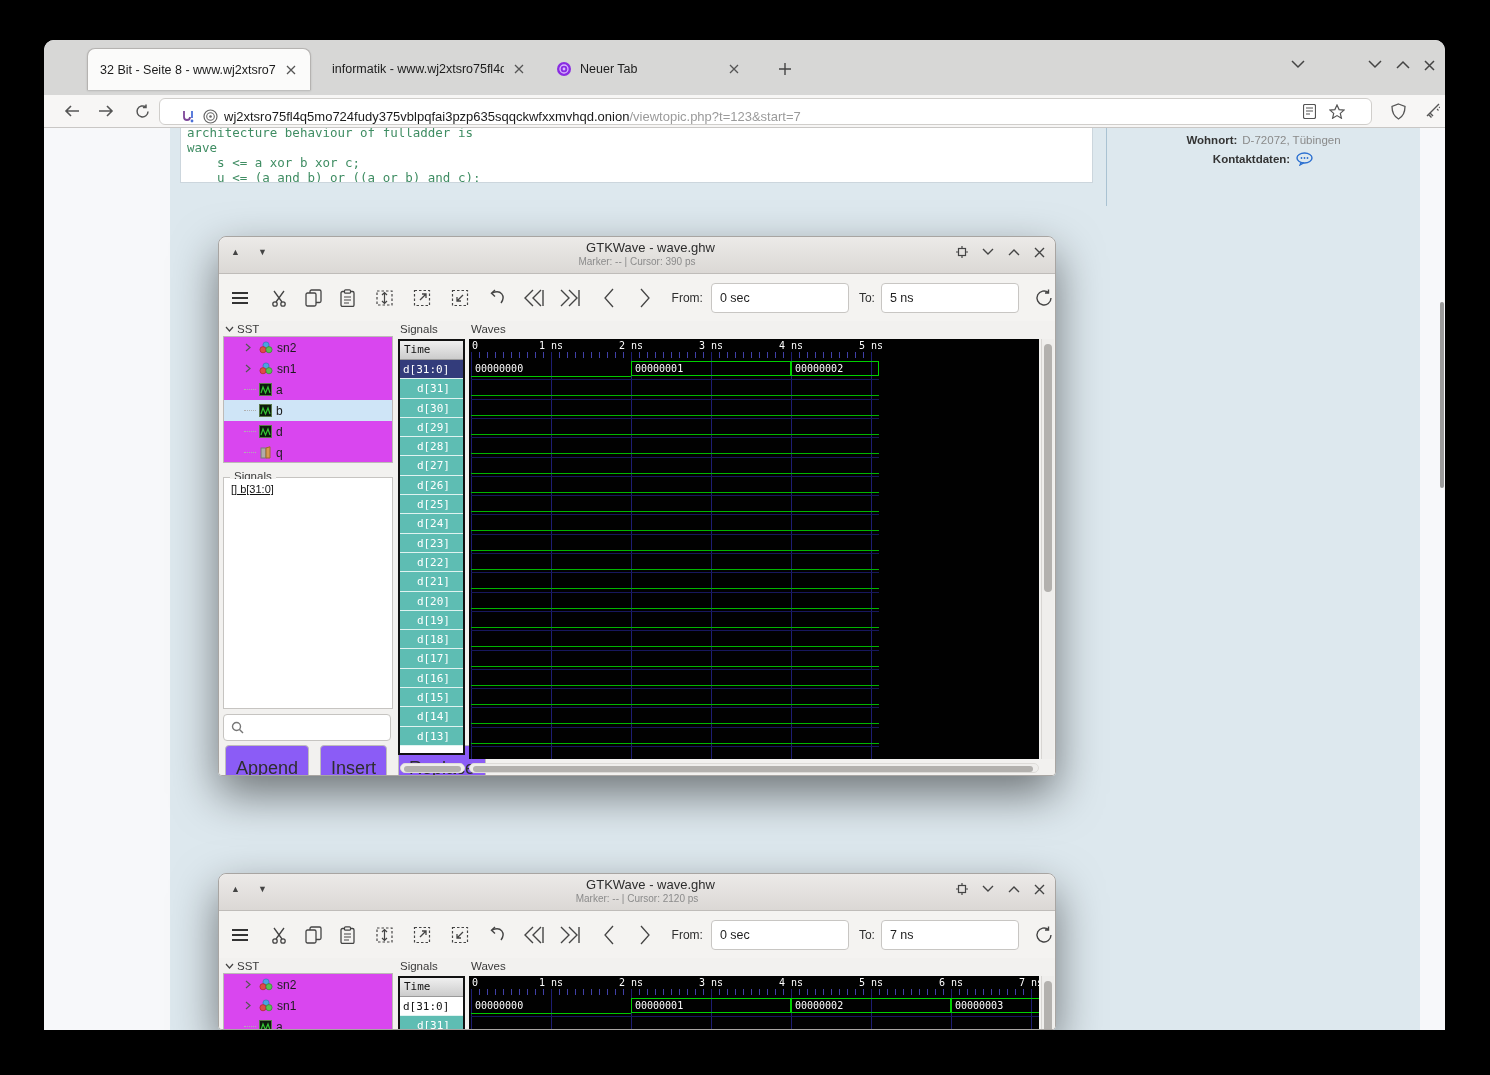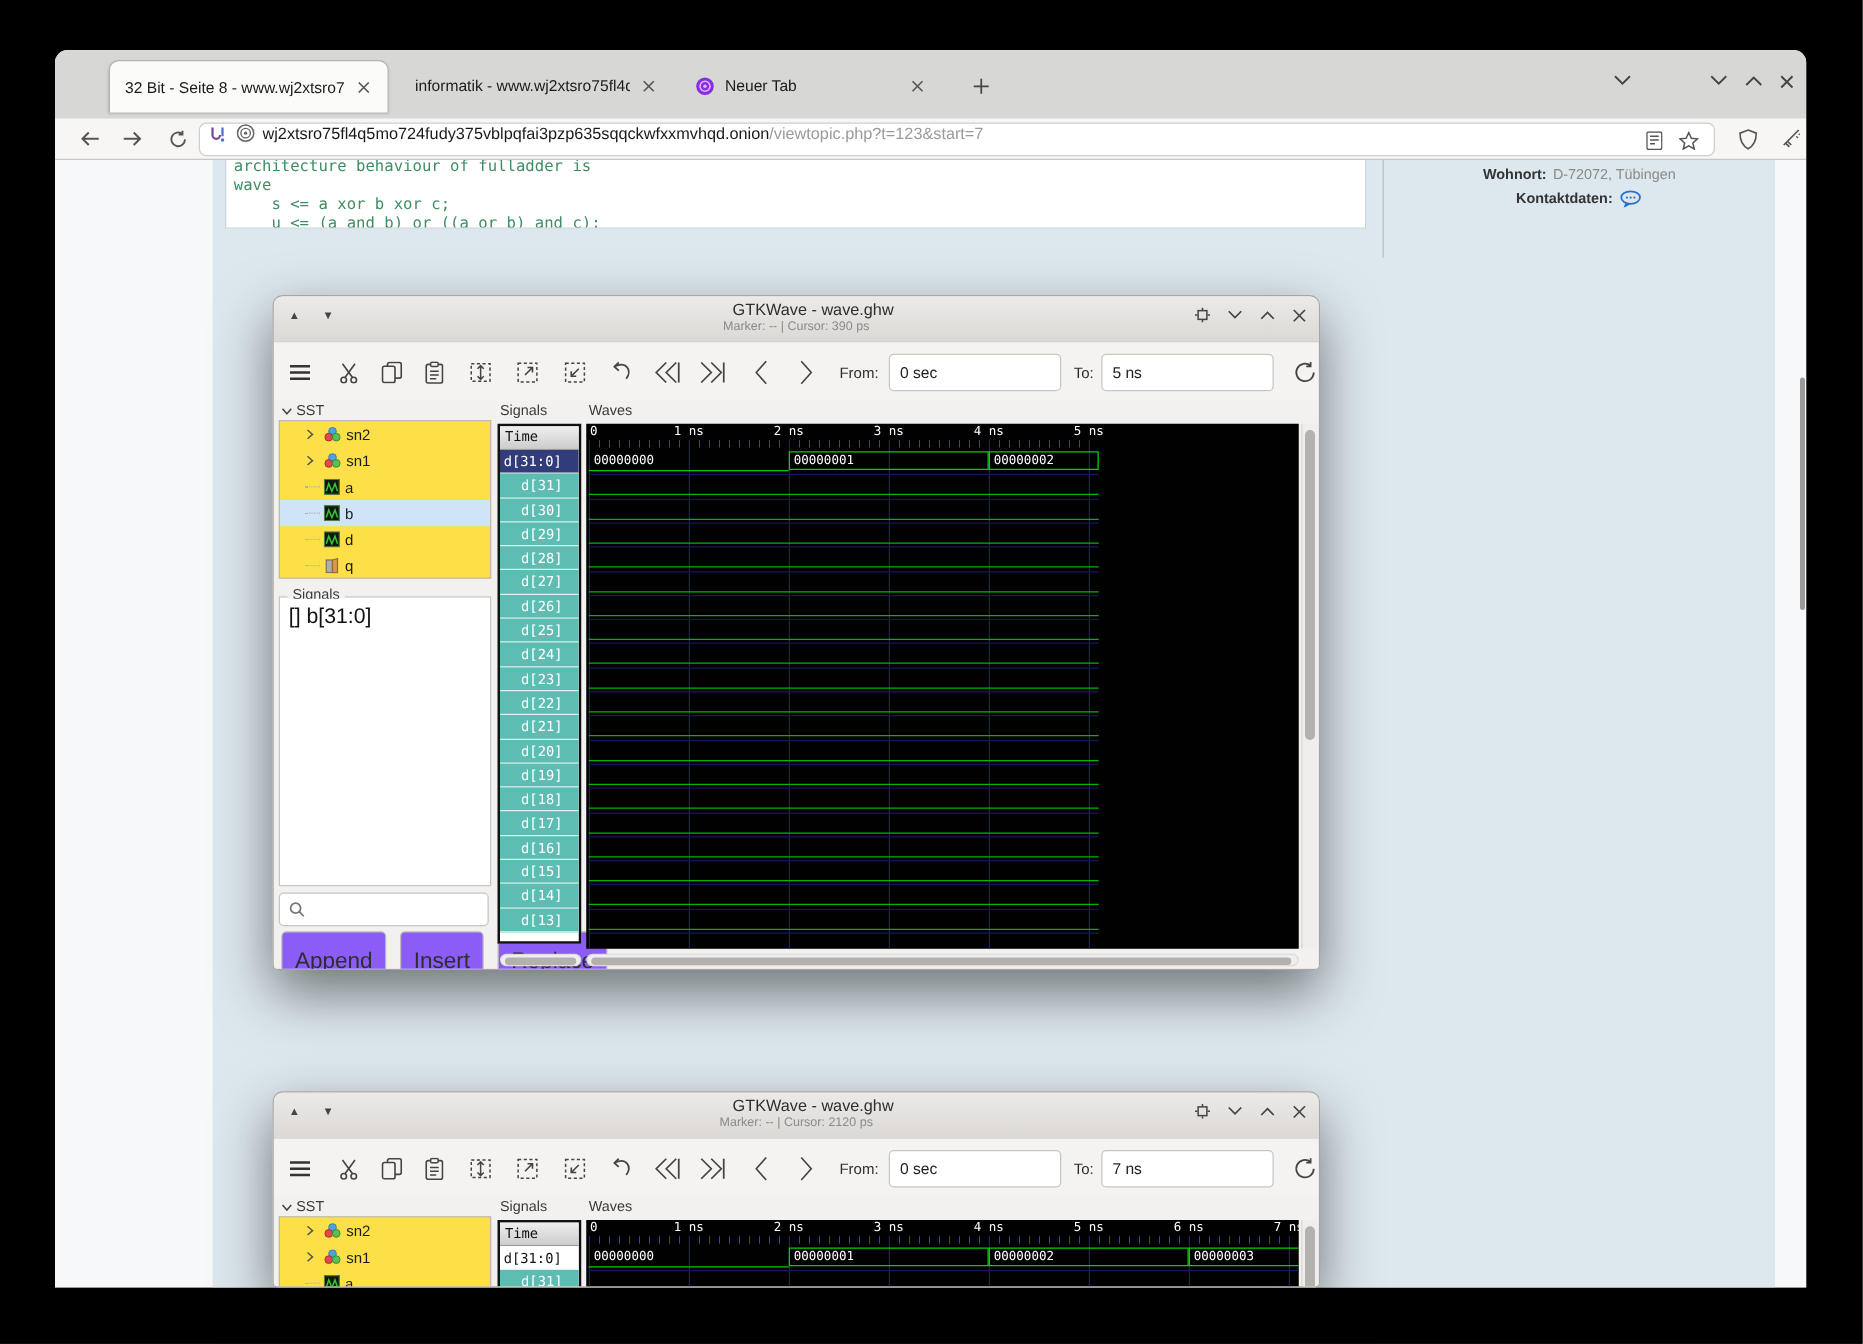--- a/index.html
+++ b/index.html
@@ -16,22 +16,22 @@
                 border-radius:8px 8px 0 0; box-shadow:0 1px 2px rgba(0,0,0,.15); }
   .tab-label { white-space:nowrap; overflow:hidden; max-width:188px; }
   .tab-close { margin-left:10px; display:inline-flex; }
   .favicon { width:16px; height:16px; margin-right:8px; }
   #new-tab-btn { position:absolute; left:734px; top:22px; }
   .winctl { position:absolute; top:20px; display:inline-flex; }
   #navbar { position:absolute; left:0; top:55px; width:100%; height:33px; background:#f7f6f5;
             border-bottom:1px solid #c9c7c5; display:flex; align-items:center; }
   .nav-ico { display:inline-flex; align-items:center; justify-content:center; width:28px; height:26px; }
   #urlbox { position:absolute; left:115px; top:3px; width:1213px; height:27px; background:#fff;
-            border:1px solid #d0cecb; border-radius:6px; display:flex; align-items:flex-start;
-            padding:0 6px; }
+            border:1px solid #d0cecb; border-radius:6px; display:flex; align-items:flex-end;
+            padding:0 20px; }
   #urltext { font-size:13px; color:#1a1a1a; white-space:nowrap; overflow:hidden; flex:1; margin-left:6px;}
   #urltext .path { color:#9a9a9a; }
   #navbar { position:absolute; }
   svg.ic { display:block; }
 
   
   #pagearea { position:absolute; left:0; top:88px; width:1401px; height:902px; background:#f7f8fa; }
   #page-main { position:absolute; left:126px; top:0; width:1250px; height:902px; background:#dde8ee; }
   #code-box { position:absolute; left:10px; top:0px; width:913px; height:55px; background:#fff;
               border:1px solid #ccd6dd; border-top:none; overflow:hidden; }
@@ -61,35 +61,35 @@
   .gtk-toolbar { position:absolute; left:0; top:37px; width:100%; height:47px; background:#f4f3f1;
                  display:flex; align-items:center; }
   .t-ico { display:inline-flex; width:24px; justify-content:center; }
   .tb-label { font-size:12px; color:#2e2e2e; }
   .tb-field { width:138px; height:30px; border:1px solid #c8c6c3; border-radius:4px; background:#fff;
               font-size:12.5px; color:#1e1e1e; padding:0 8px; font-family:"Liberation Sans",sans-serif; }
   .gtk-content { position:absolute; left:0; top:84px; right:0; bottom:0; background:#f2f1ef; }
 
   .sst-header { position:absolute; left:6px; top:2px; font-size:11.5px; color:#3a3a3a;
                 display:flex; align-items:center; gap:3px; }
-  .sst-tree { position:absolute; left:4px; top:15px; width:170px; height:127px; background:#fde047;
+  .sst-tree { position:absolute; left:4px; top:15px; width:170px; height:127px; background:#d946ef;
               border:1px solid #bdbab7; overflow:hidden; }
   .tree-row { height:21px; display:flex; align-items:center; font-size:12px; color:#1c1c1c;
               padding-left:20px; white-space:nowrap; }
   .tree-row.selected { background:#cfe5f7; }
   .hstub { width:12px; border-top:1px dotted #b0b0b0; margin-right:3px; }
   .tree-exp { width:12px; display:inline-flex; margin-right:3px; }
   .tree-ico { display:inline-flex; margin-right:4px; }
 
   .sig-frame { position:absolute; left:4px; top:156px; width:170px; height:232px;
                border:1px solid #c6c4c1; background:#fff; }
   .frame-label { position:absolute; left:6px; top:-8px; background:#f2f1ef; padding:0 4px;
                  font-size:11.5px; color:#3a3a3a; }
   .sig-search-list { position:absolute; inset:1px; background:#fff; padding:4px 6px;
-                     font-size:17px; color:#111; }
+                     font-size:11px; color:#111;text-decoration:underline; }
   .search-entry { position:absolute; left:4px; top:393px; width:168px; height:27px; background:#fff;
                   border:1px solid #c6c4c1; border-radius:4px; display:flex; align-items:center;
                   padding-left:7px; }
   .btn-row { position:absolute; left:6px; top:424px; display:flex; gap:11px; }
   .gtk-btn { height:46px; background:#8b5cf6; border:1px solid #bfbdbb; border-radius:4px;
              font-size:18px; color:#2e2e2e; padding:0 10px;
              font-family:"Liberation Sans",sans-serif; }
 
   .panel-label { position:absolute; top:2px; font-size:11.5px; color:#3a3a3a; }
   .sig-label { left:181px; } .waves-label { left:252px; }

